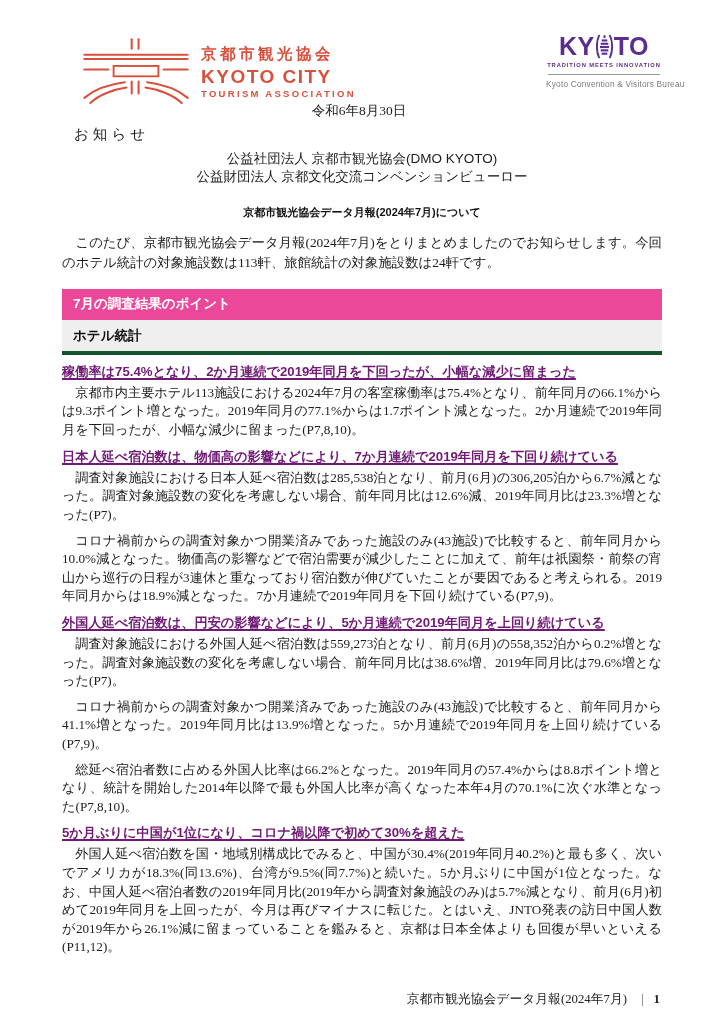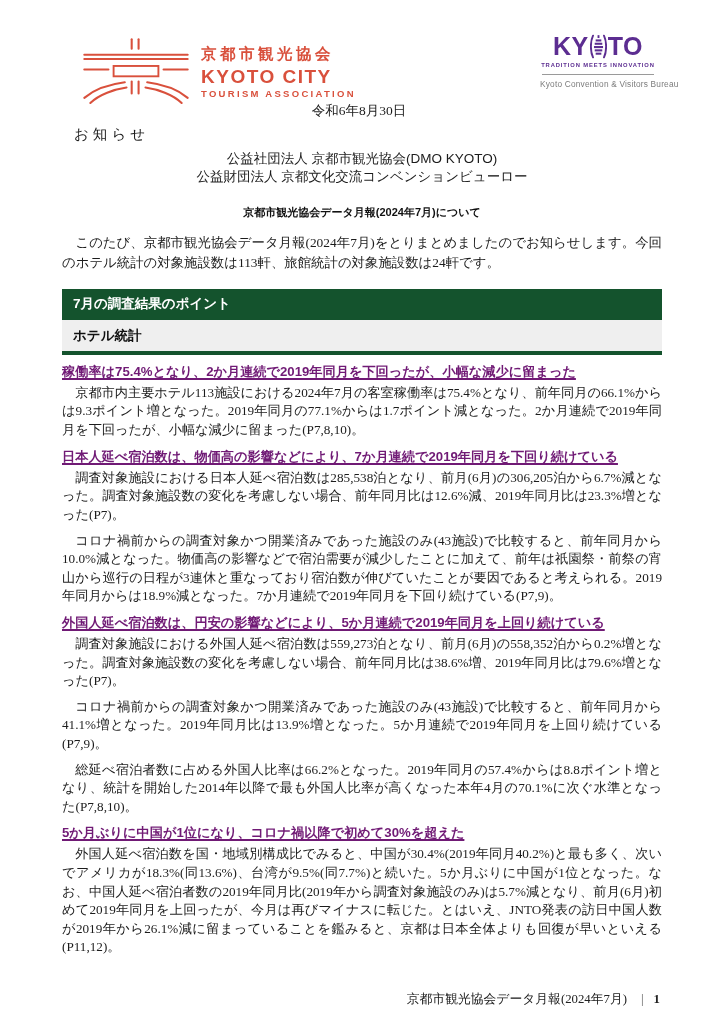--- a/index.html
+++ b/index.html
@@ -16,40 +16,40 @@
   .logo-left { position:absolute; left:18px; top:2px; display:flex; align-items:flex-start; gap:9px; color:#d9503c; }
   .logo-mark svg { display:block; width:112px; height:76px; }
   .ll-text { padding-top:10px; }
   .ll-jp  { font-weight:bold; font-size:15.5px; letter-spacing:3.5px; white-space:nowrap;
             font-family:"Liberation Sans","DejaVu Sans",sans-serif; }
   .ll-en1 { font-weight:bold; font-size:19px; letter-spacing:1.5px; line-height:1.05; margin-top:2px;
             font-family:"Liberation Sans","DejaVu Sans",sans-serif; }
   .ll-en2 { font-weight:bold; font-size:9.5px; letter-spacing:2.3px; margin-top:1px;
             font-family:"Liberation Sans","DejaVu Sans",sans-serif; }
 
-  .logo-right { position:absolute; right:6px; top:2px; width:116px; text-align:center; color:#5c2d91;
+  .logo-right { position:absolute; right:0; top:2px; width:116px; text-align:center; color:#5c2d91;
                 font-family:"Liberation Sans","DejaVu Sans",sans-serif; }
   .kyoto-word { display:flex; justify-content:center; align-items:center; font-weight:bold;
                 font-size:25px; letter-spacing:0.5px; line-height:1; }
   .kyoto-word svg { display:block; width:17px; height:25px; margin:0 1px; }
   .lr-tagline { font-size:5.8px; font-weight:bold; letter-spacing:0.9px; margin-top:3px; white-space:nowrap; }
   .lr-divider { height:1px; background:#9a9a9a; margin:6px 2px 4px 2px; }
   .lr-bureau  { font-size:8.3px; color:#7c7c7c; letter-spacing:0.2px; white-space:nowrap; }
 
   
   .date-line { margin:4px 68px 0 62px; text-align:center; font-size:13.5px; }
   .notice    { margin:5px 62px 0 74px; font-size:14.5px; }
   .orgs      { margin:6px 62px 0 62px; text-align:center; font-size:13.5px; line-height:1.32;
                font-family:"Liberation Sans","DejaVu Sans",sans-serif; }
 
   .title { margin:19px 40px 0 40px; text-align:center; font-size:11px; font-weight:bold; color:#111; }
   .intro { margin:13px 62px 0 62px; font-size:13.4px; line-height:1.5; text-align:justify; text-indent:1em; }
 
   
-  .banner { margin:16px 62px 0 62px; background:#14532d; color:#ffffff; font-weight:bold;
+  .banner { margin:16px 62px 0 62px; background:#ec4899; color:#ffffff; font-weight:bold;
             font-size:13.5px; padding:6px 11px 7px 11px; }
   .strip  { margin:0 62px; background:#efefef; color:#111; font-weight:bold; font-size:13.5px;
             padding:7px 11px 6px 11px; border-bottom:4px solid #14532d; }
 
   .content { margin:2px 62px 0 62px; }
   .sec-h { margin:8px 0 2px 0; font-size:13.2px; font-weight:bold; color:#701a75;
            text-decoration:underline; text-decoration-thickness:1.5px; text-underline-offset:2px; }
   .para  { margin:3px 0 7px 0; font-size:13.2px; line-height:1.41; text-align:justify; text-indent:1em; }
 
   

